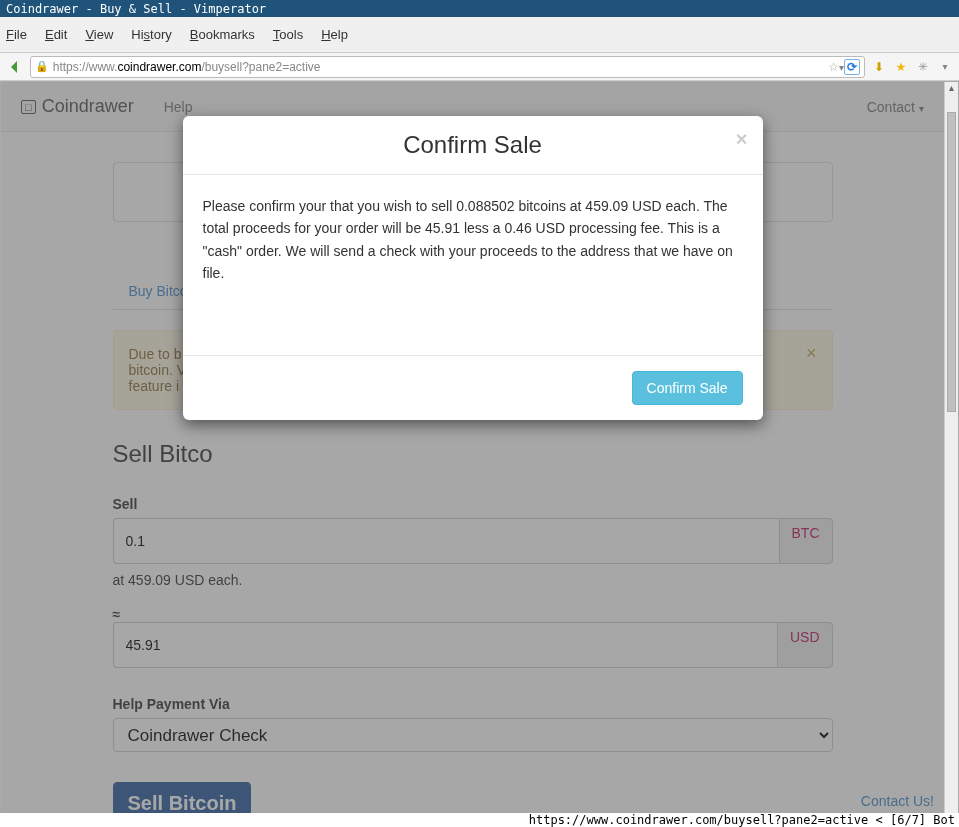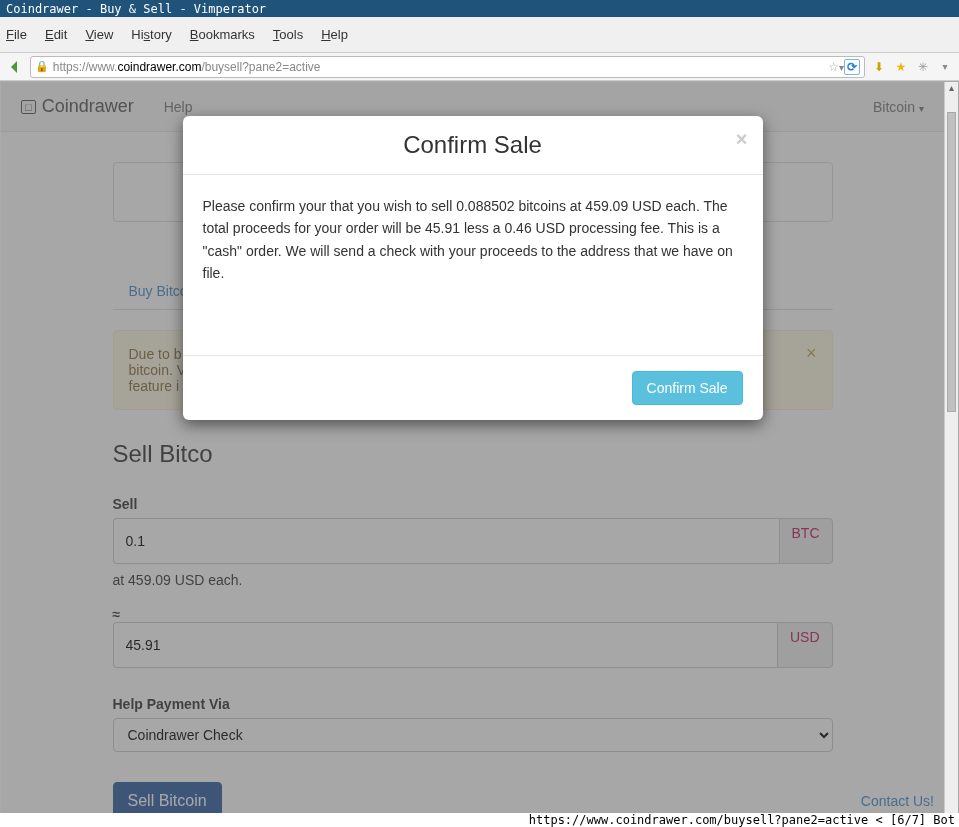--- a/index.html
+++ b/index.html
@@ -179,31 +179,32 @@
 .input-group .addon { background: #eee; border-radius: 0 4px 4px 0; color:#be185d; min-width:46px; text-align:center; }
 .rate-text { margin-top: 8px; color: #333; }
 .approx-label { font-weight: bold; margin-top: 18px; display:block; }
 select.form-control {
   width: 100%;
   height: 34px;
   border: 1px solid #ccc;
   border-radius: 4px;
   padding: 6px 10px;
   background: #fff;
-  font-size: 14px;
+  font-size: 17px;
 }
 .btn-primary {
   margin-top: 30px;
   background: #2a5da0;
   color: #fff;
   border: 1px solid #285e8e;
   border-radius: 4px;
   padding: 9px 14px;
-  font-size: 16px;
+  font-size: 20px;
   cursor: pointer;
+  font-weight: bold;
 }
 .footer-line {
   border-top: 1px solid #eee;
   margin-top: 20px;
   padding-top: 12px;
   color: #3b82f6;
 }
 .footer-line .link-icon:before { content:"🔗"; font-size:11px; }
 .contact-link {
   position: absolute;
@@ -320,21 +321,21 @@
   <div class="page">
     <div class="navbar">
       <div class="left">
         <div class="brand">
           <span class="money-icon">□</span>
           <span>Coindrawer</span>
         </div>
         <span class="nav-help">Help</span>
       </div>
       <div class="nav-user">
-        <span>Bitcoin</span>
+        <span>Contact</span>
         <span class="caret"></span>
       </div>
     </div>
 
     <div class="container">
       <div class="top-box"></div>
 
       <div class="tabs">
         <div class="tab inactive">Buy Bitco</div>
       </div>

